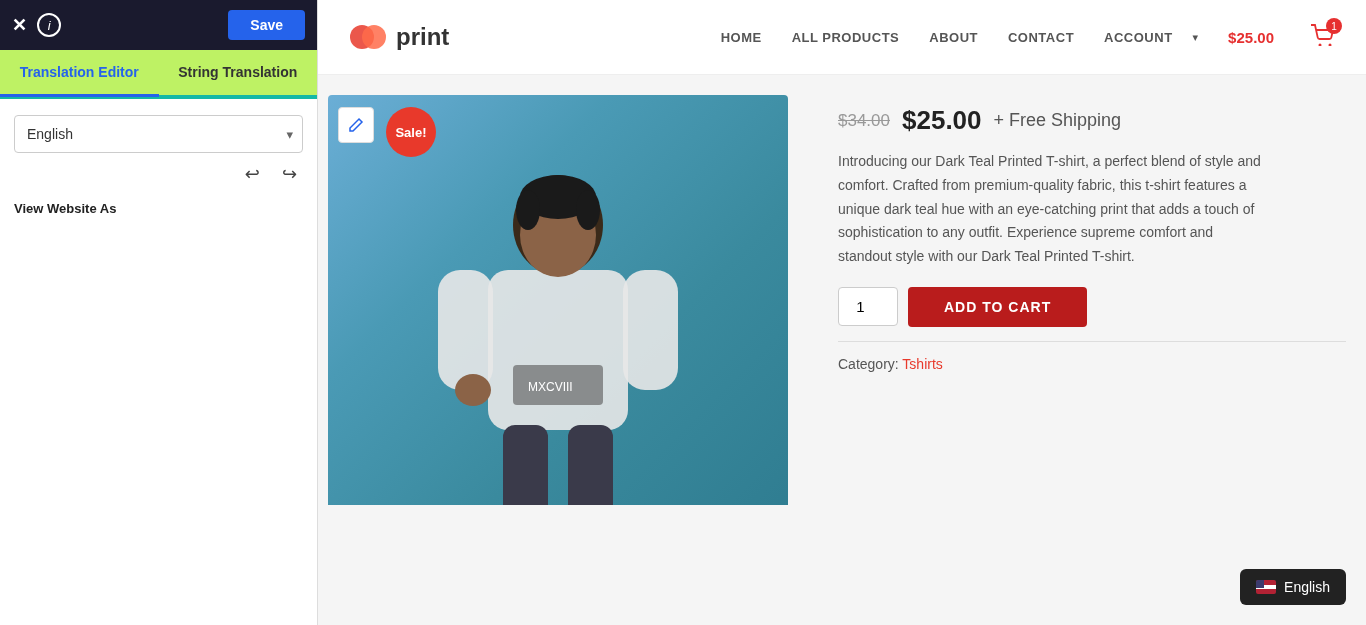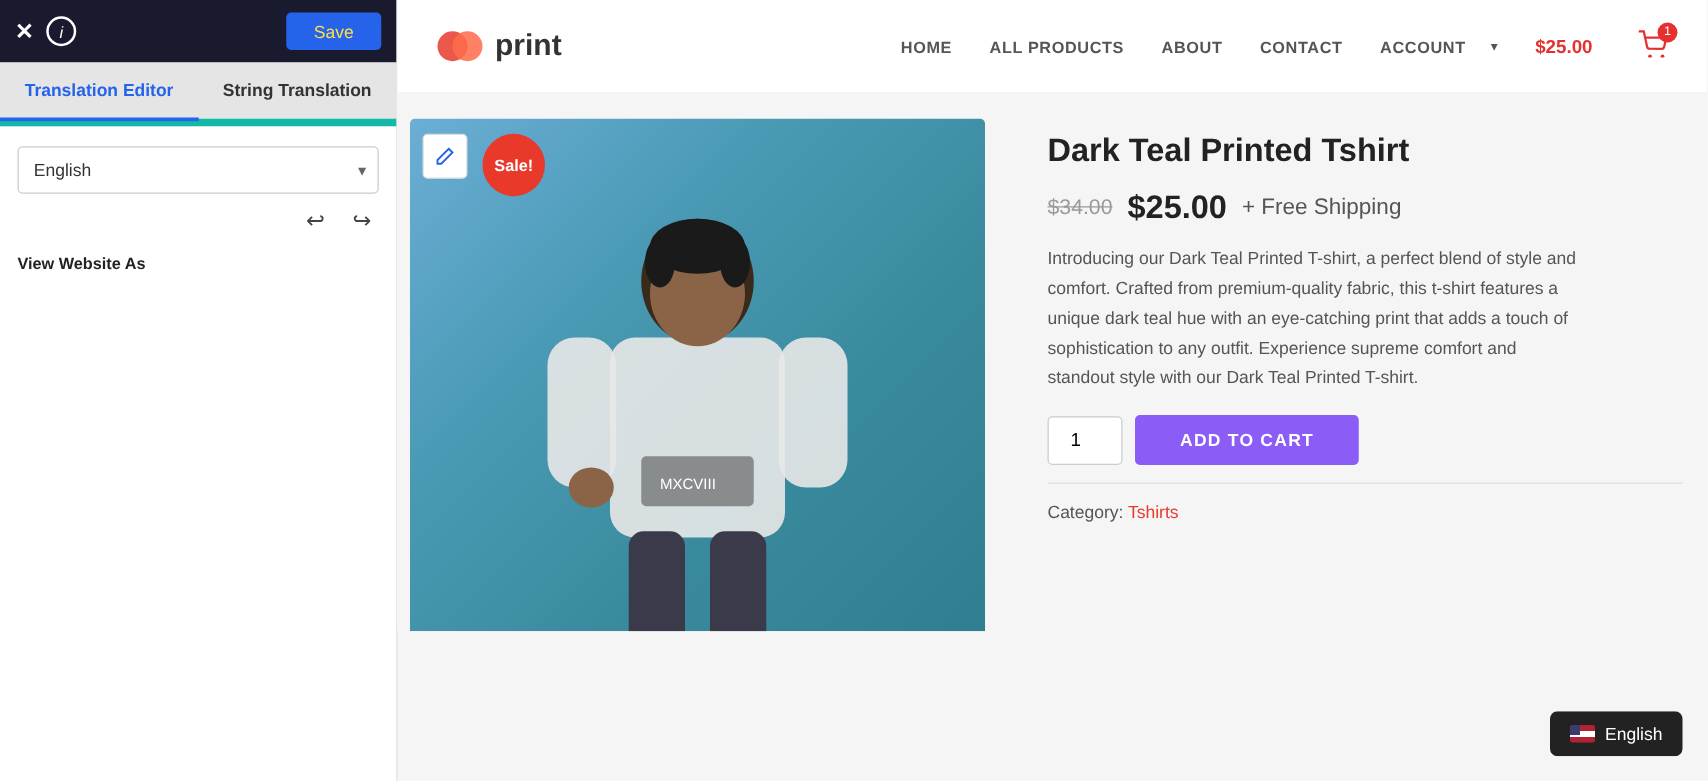--- a/index.html
+++ b/index.html
@@ -47,33 +47,33 @@
       align-items: center;
       justify-content: center;
       color: #fff;
       font-size: 13px;
       font-style: italic;
       cursor: pointer;
     }
 
     .save-btn {
       background: #2563eb;
-      color: #fde047;
+      color: #ffffff;
       border: none;
       padding: 7px 22px;
       border-radius: 4px;
       cursor: pointer;
       font-size: 14px;
-      font-weight: 400;
+      font-weight: 700;
     }
 
     #panel-tabs {
       display: flex;
-      border-bottom: 6px solid #14b8a6;
-      background: #e5e5e5;
+      border-bottom: 4px solid #14b8a6;
+      background: #bef264;
     }
 
     .panel-tab {
       flex: 1;
       padding: 14px 10px;
       text-align: center;
       font-size: 14px;
       font-weight: 600;
       cursor: pointer;
       color: #333;
@@ -348,21 +348,21 @@
     .quantity-input {
       width: 60px;
       padding: 10px 8px;
       border: 1px solid #ccc;
       border-radius: 4px;
       font-size: 15px;
       text-align: center;
     }
 
     .add-to-cart-btn {
-      background: #8b5cf6;
+      background: #b91c1c;
       color: #fff;
       border: none;
       padding: 12px 36px;
       font-size: 14px;
       font-weight: 700;
       letter-spacing: 1px;
       border-radius: 4px;
       cursor: pointer;
     }
 
@@ -519,21 +519,20 @@
           <ellipse cx="230" cy="140" rx="38" ry="42" fill="#8b6347"></ellipse>
 
           <ellipse cx="230" cy="102" rx="38" ry="22" fill="#1a1a1a"></ellipse>
           <ellipse cx="200" cy="115" rx="12" ry="20" fill="#1a1a1a"></ellipse>
           <ellipse cx="260" cy="115" rx="12" ry="20" fill="#1a1a1a"></ellipse>
         </svg>
       </div>
     </div>
 
     <div id="product-details">
-      <h1 class="product-title">Dark Teal Printed Tshirt</h1>
 
       <div class="price-row">
         <span class="old-price">$34.00</span>
         <span class="new-price">$25.00</span>
         <span class="free-shipping">+ Free Shipping</span>
       </div>
 
       <p class="product-desc">Introducing our Dark Teal Printed T-shirt, a perfect blend of style and comfort. Crafted from premium-quality fabric, this t-shirt features a unique dark teal hue with an eye-catching print that adds a touch of sophistication to any outfit. Experience supreme comfort and standout style with our Dark Teal Printed T-shirt.</p>
 
       <div class="add-to-cart-row">

